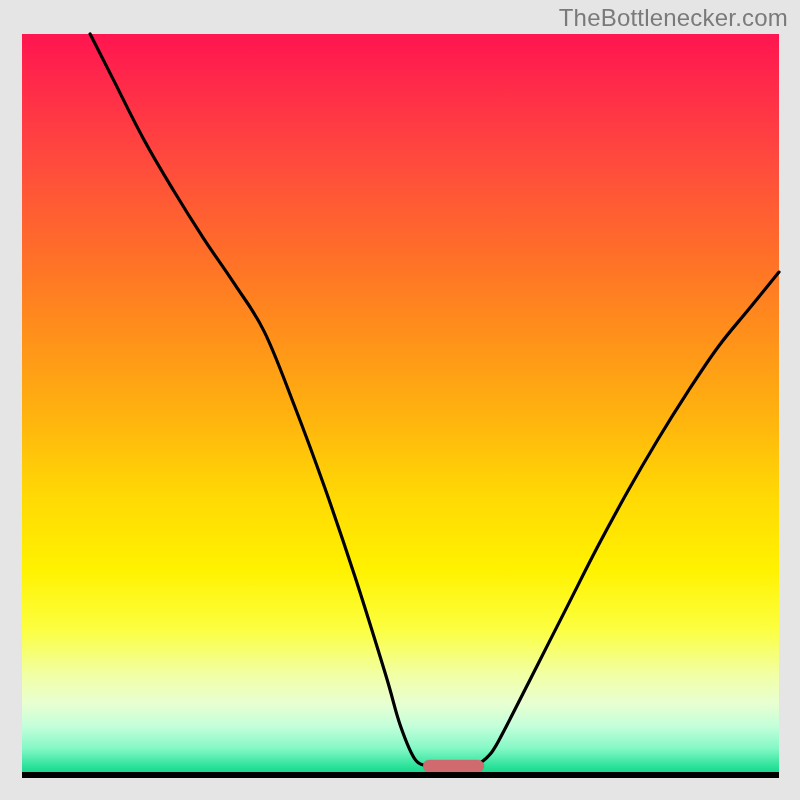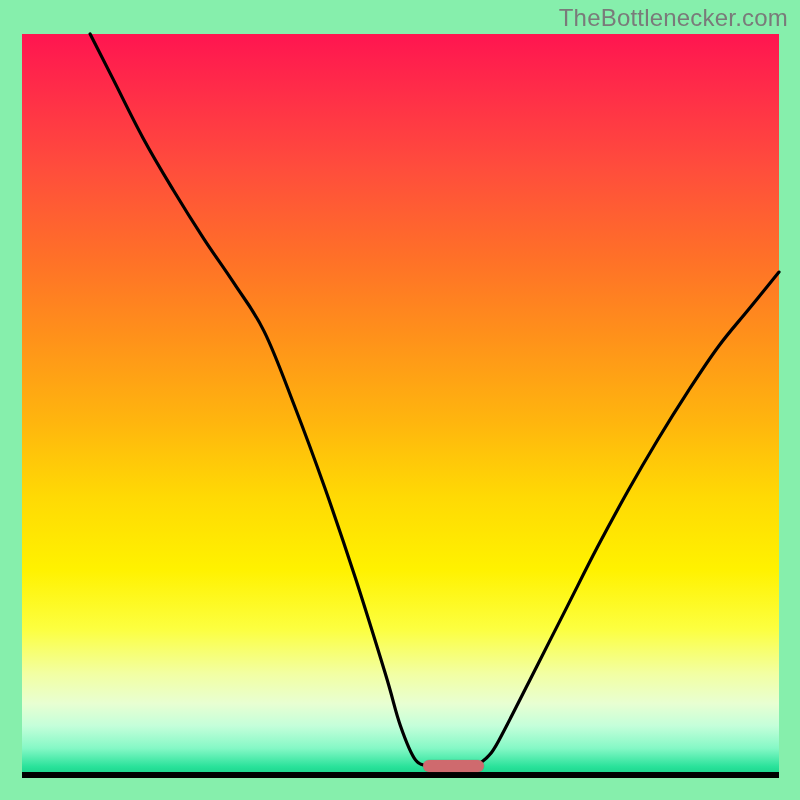--- a/index.html
+++ b/index.html
@@ -7,21 +7,21 @@
     padding: 0;
     width: 800px;
     height: 800px;
     background: #000;
     overflow: hidden;
   }
   .outer {
     position: relative;
     width: 800px;
     height: 800px;
-    background: #86efac;
+    background: #e5e5e5;
   }
   .watermark {
     position: absolute;
     top: 4px;
     right: 12px;
     font-family: Arial, Helvetica, sans-serif;
     font-size: 24px;
     font-weight: 500;
     color: #7a7a7a;
     letter-spacing: 0.2px;

